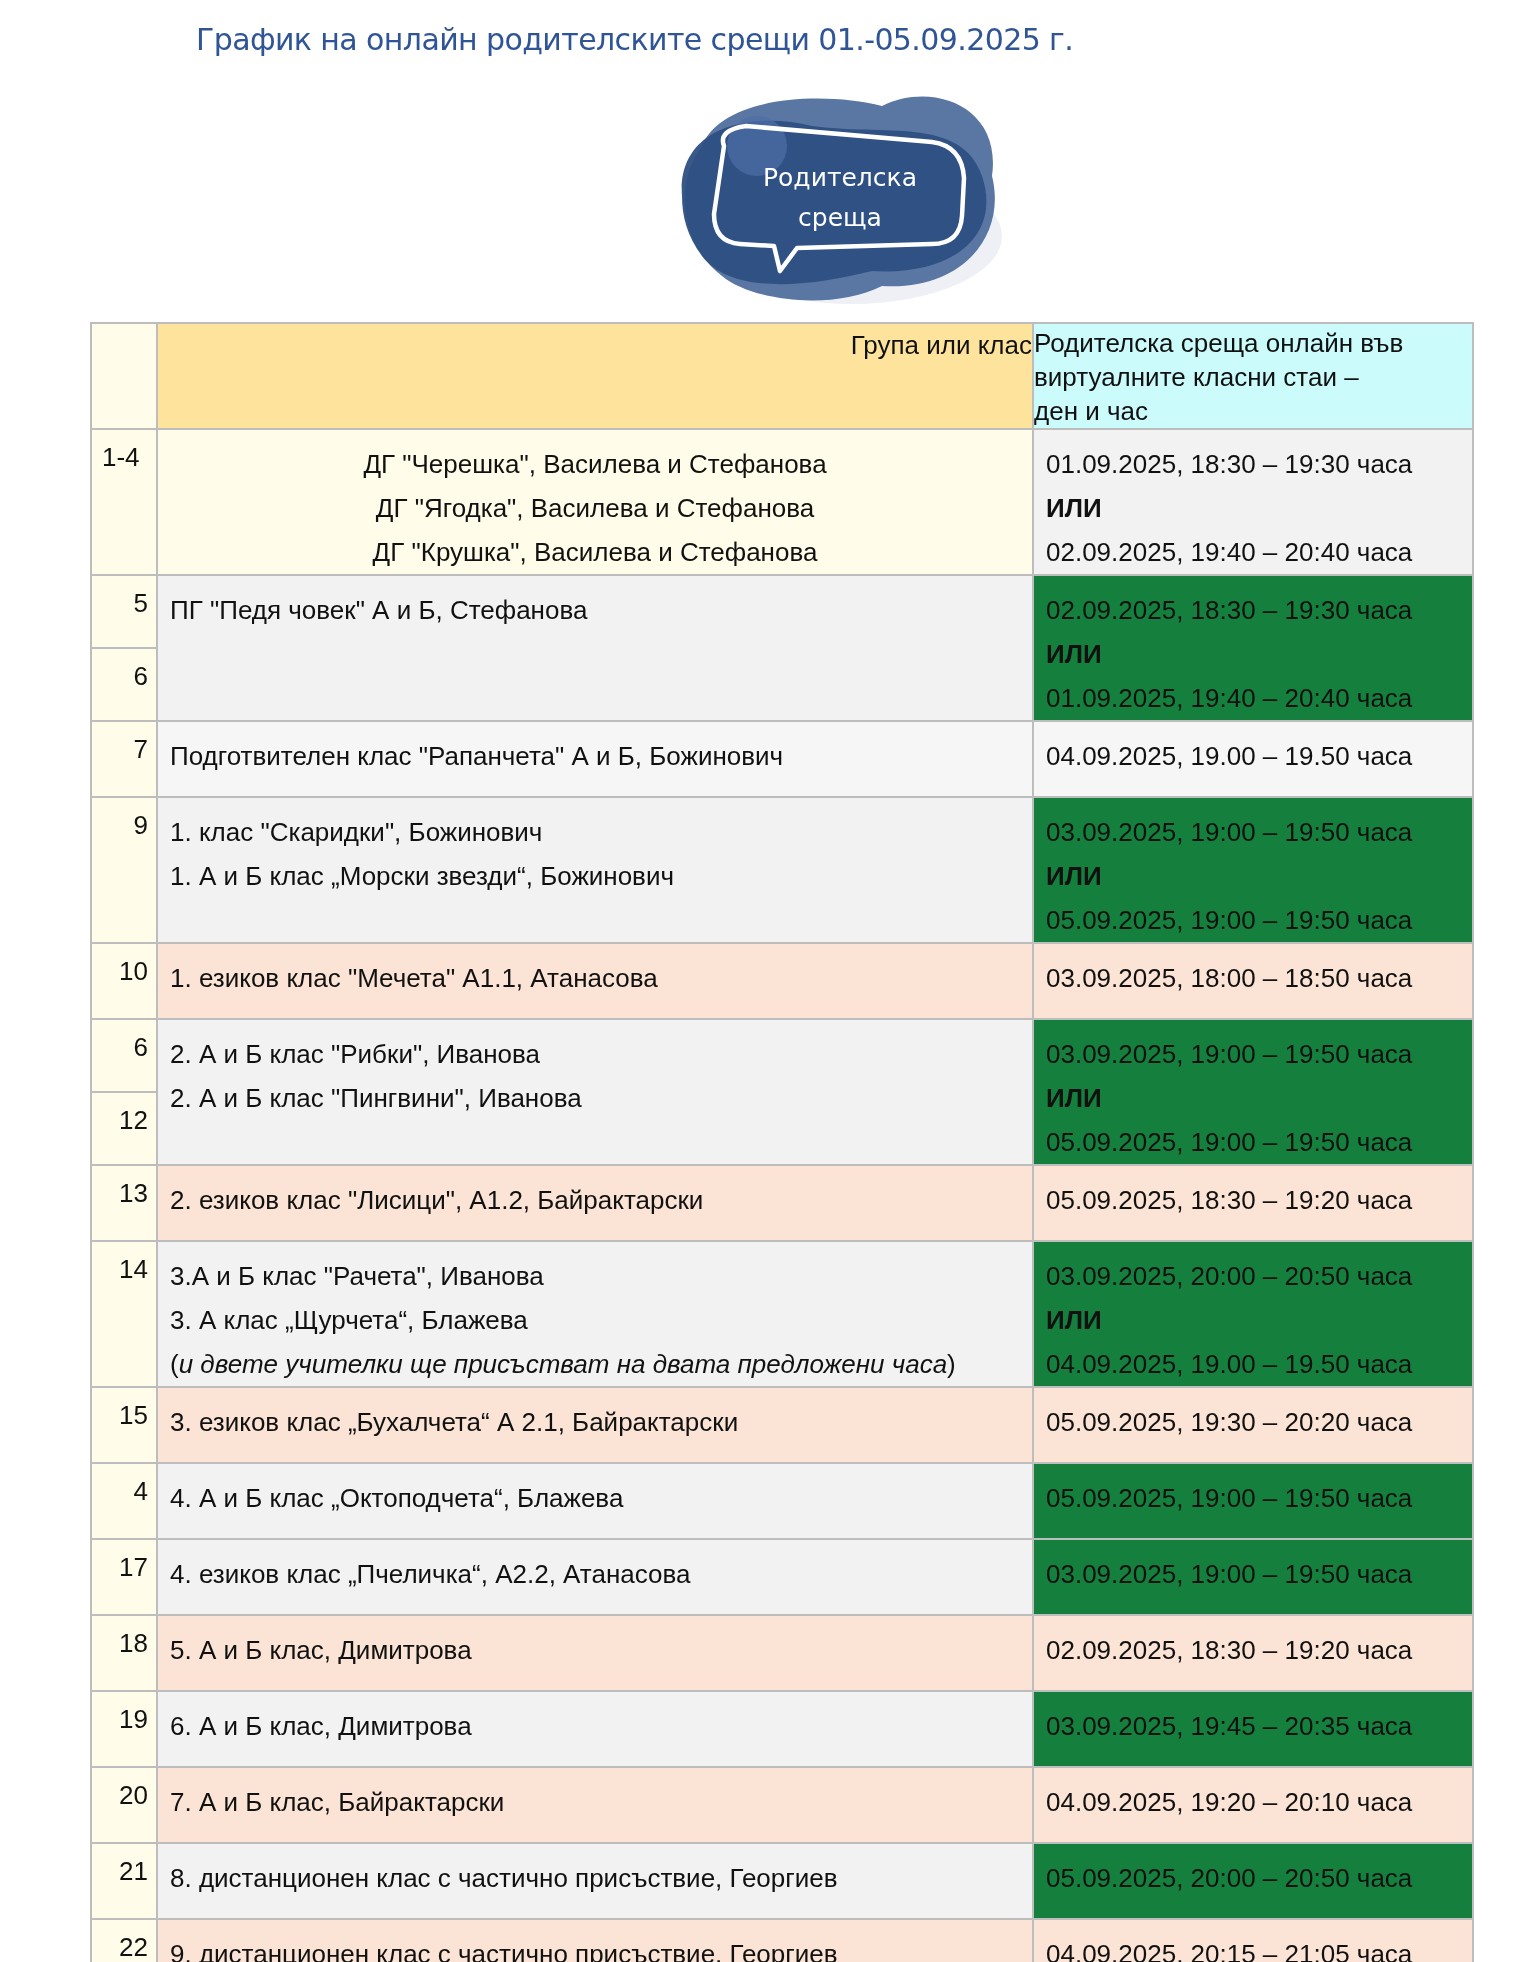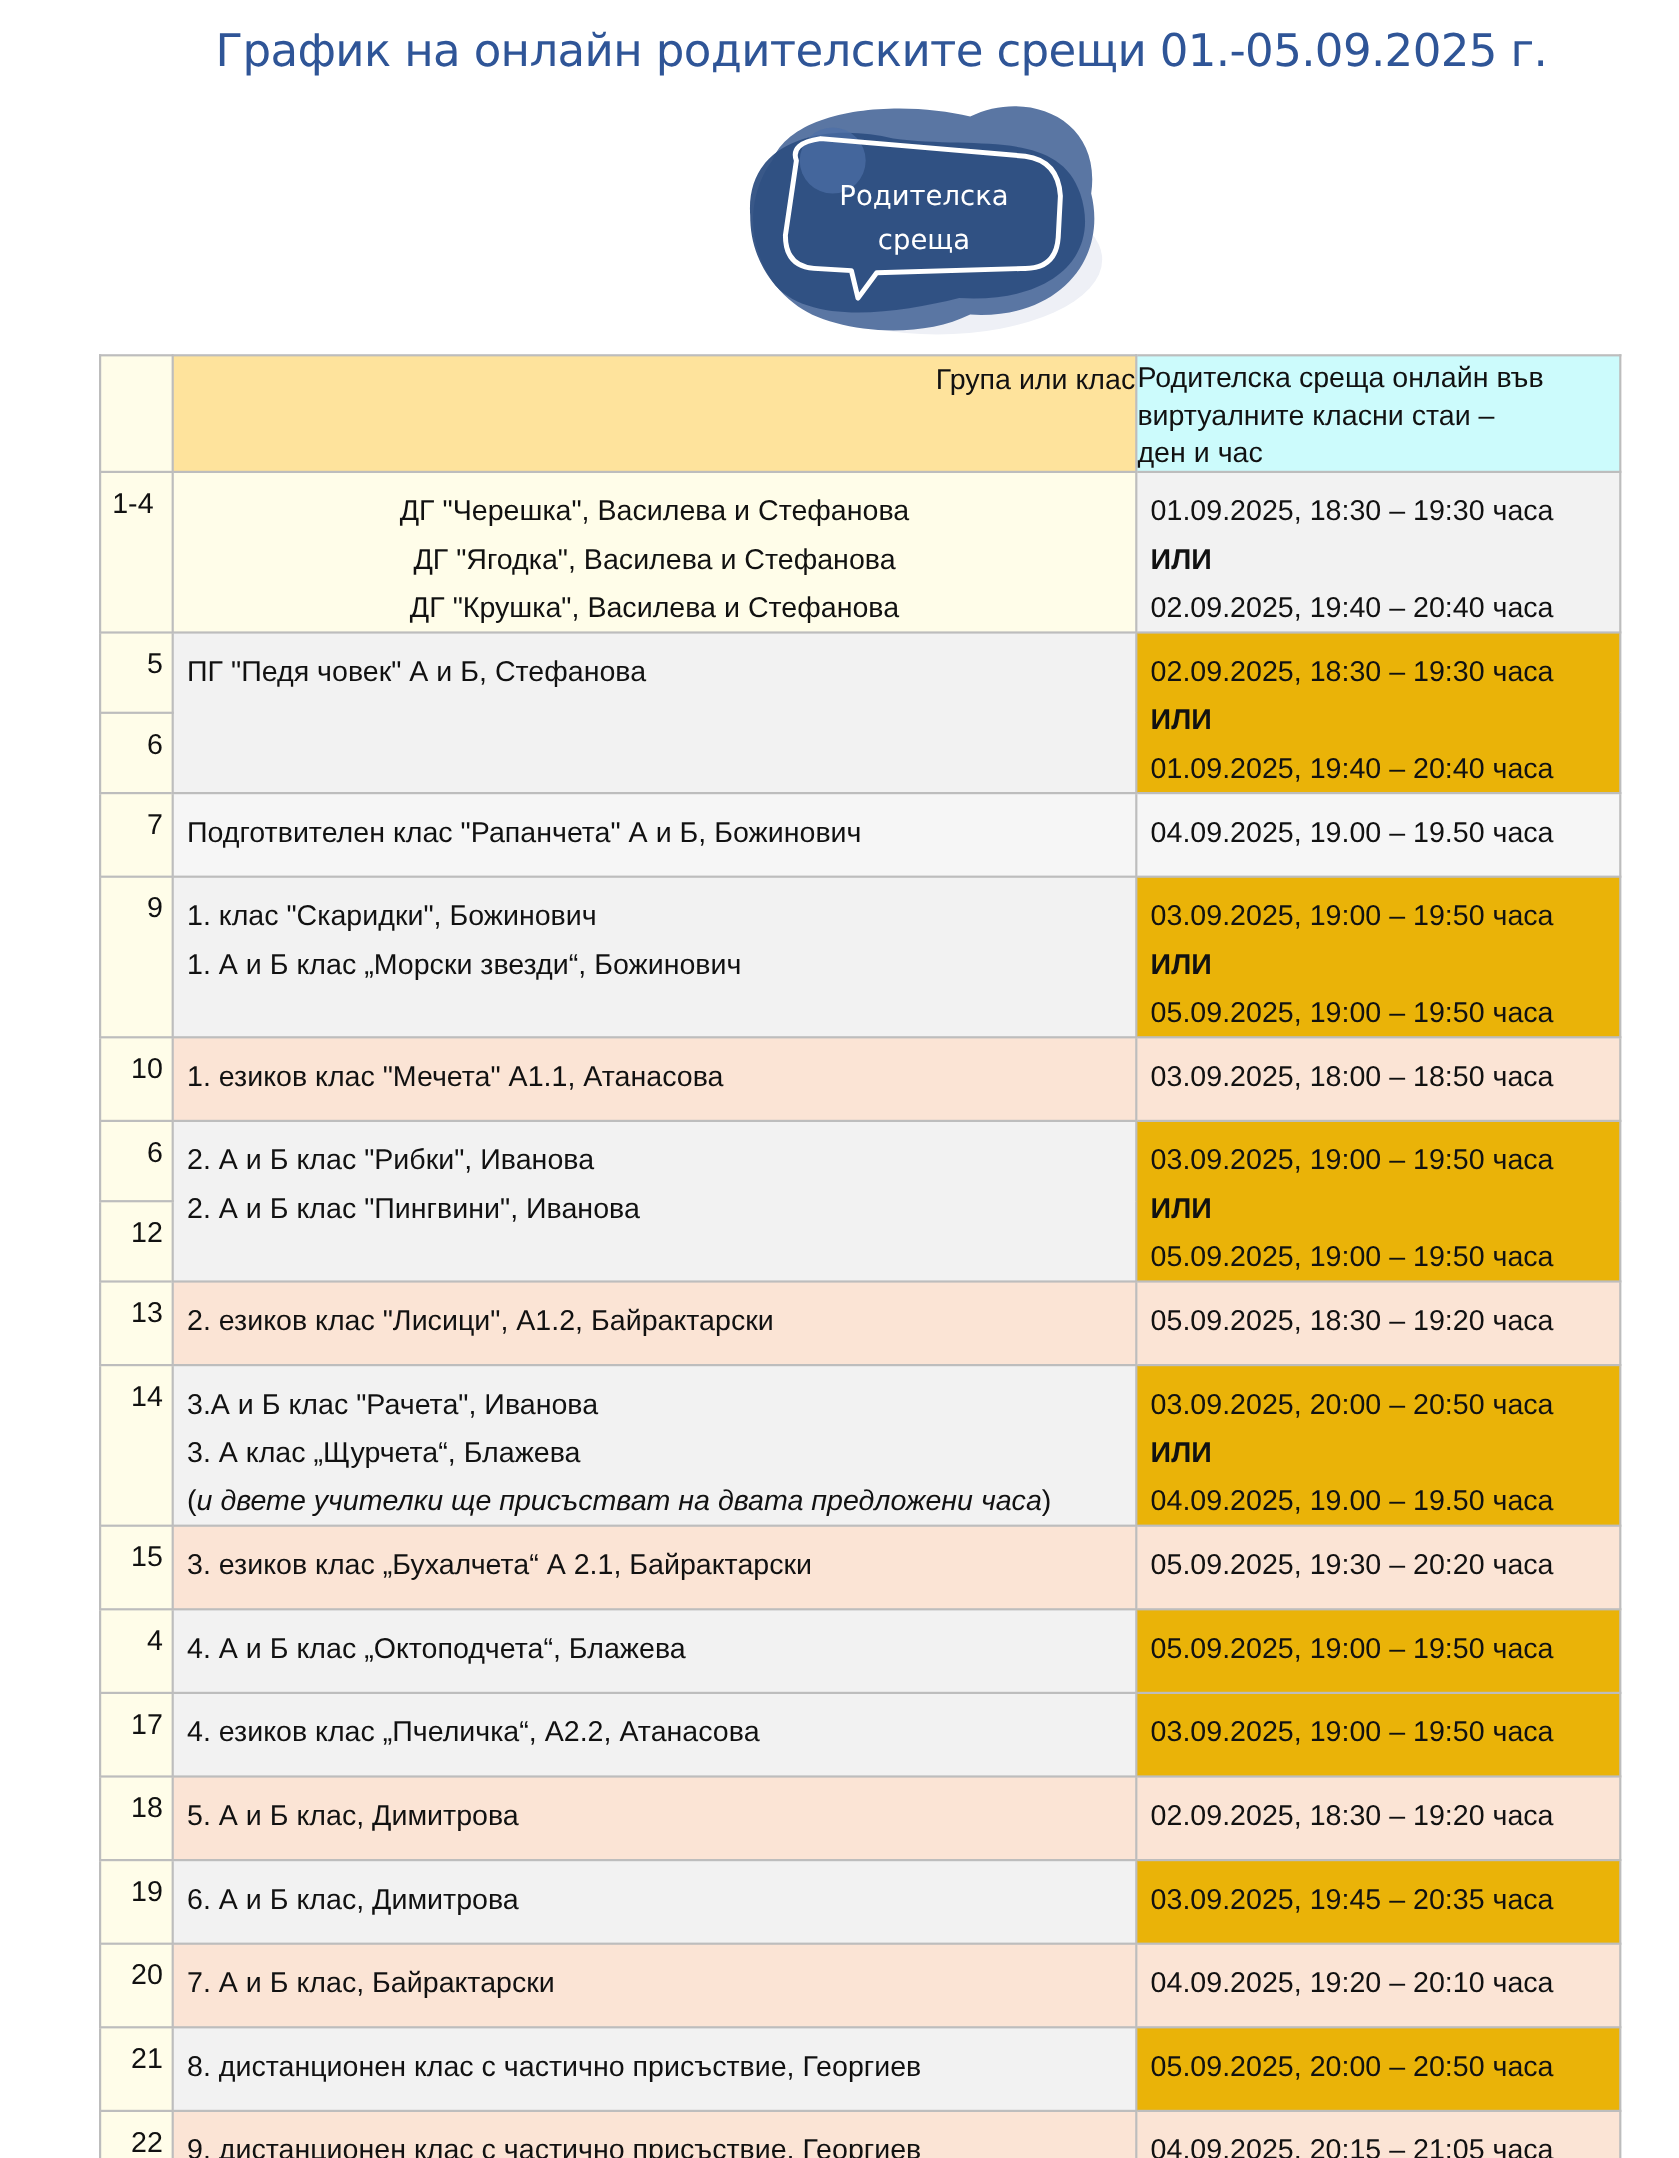--- a/index.html
+++ b/index.html
@@ -1,21 +1,21 @@
 <!DOCTYPE html>
 <html><head>
 <meta charset="utf-8">
 <style>
   html, body { margin: 0; padding: 0; background: #ffffff; }
   body { width: 1526px; height: 1962px; position: relative; overflow: hidden;
          font-family: "Liberation Sans", "DejaVu Sans", sans-serif; color: #111; }
 
   .title { position: absolute; left: 196px; top: 22px; width: 1080px;
            font-family: "DejaVu Sans", "Liberation Sans", sans-serif;
-           font-size: 41px; letter-spacing: -0.6px; color: #2f5597; white-space: nowrap; }
+           font-size: 30px; letter-spacing: -0.6px; color: #2f5597; white-space: nowrap; }
 
   .logo { position: absolute; left: 662px; top: 86px; width: 350px; height: 226px; }
 
   table.sched { position: absolute; left: 90px; top: 322px; width: 1382px;
                 border-collapse: collapse; table-layout: fixed; font-size: 26px; }
   table.sched td { border: 2px solid #bdbdbd; vertical-align: top; padding: 0; }
   col.c-num { width: 66px; }
   col.c-group { width: 876px; }
   col.c-time { width: 440px; }
 
@@ -26,21 +26,21 @@
   td.num { background: #fffde9; text-align: right; padding: 12px 8px 0 0 !important; font-size: 26px; }
   td.num.left { text-align: left; padding-left: 10px !important; }
   td.grp { padding: 12px 12px 0 12px !important; line-height: 44px; }
   td.grp .line { display: block; height: 44px; margin-top: 0; }
   td.tm { padding: 12px 10px 0 12px !important; line-height: 44px; white-space: nowrap; }
   td.tm .line { display: block; height: 44px; }
   .ili { font-weight: bold; }
 
   .bg-cream td.grp, .bg-cream td.grp2 { background: #fffde9; }
   .bg-gray td.grp { background: #f2f2f2; }
-  .bg-gray td.tm { background: #eab308; }
+  .bg-gray td.tm { background: #15803d; }
   .bg-light td.grp, .bg-light td.tm { background: #f6f6f6; }
   .bg-salmon td.grp, .bg-salmon td.tm { background: #fbe4d5; }
   .bg-cream td.tm { background: #f2f2f2; }
 
   tr.r1 td { height: 62px; }
   tr.r3 td { height: 131px; }
   .center { text-align: center; }
   .note .paren { font-style: normal; }
   .note { font-style: italic; }
 </style>

